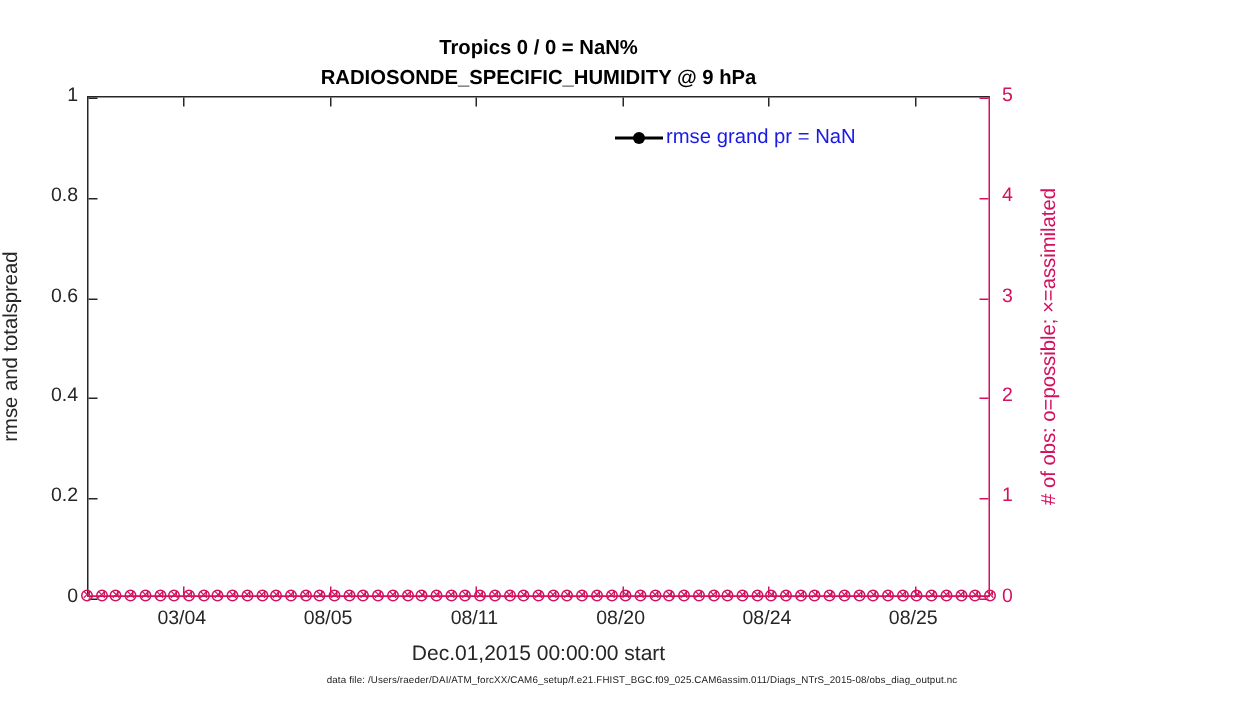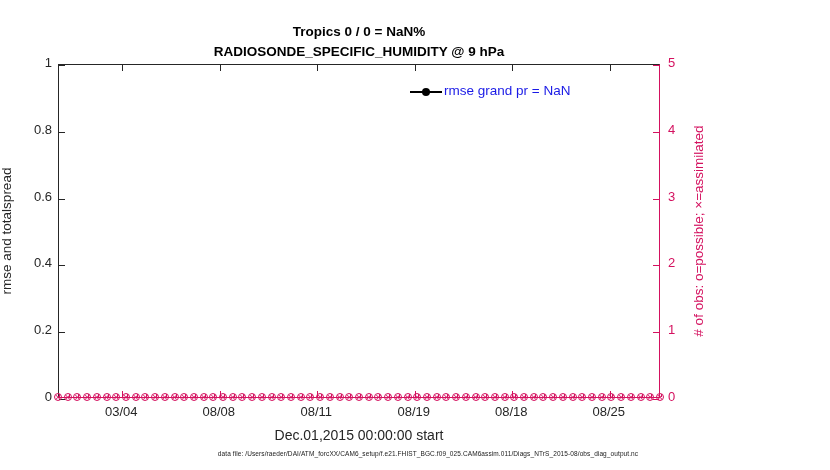--- a/index.html
+++ b/index.html
@@ -364,24 +364,24 @@
   <div id="right-tick-labels">
       <div class="ylabel-right" style="top: 398px; left: 668px;">0</div>
       <div class="ylabel-right" style="top: 331.2px; left: 668px;">1</div>
       <div class="ylabel-right" style="top: 264.4px; left: 668px;">2</div>
       <div class="ylabel-right" style="top: 197.6px; left: 668px;">3</div>
       <div class="ylabel-right" style="top: 130.8px; left: 668px;">4</div>
       <div class="ylabel-right" style="top: 64px; left: 668px;">5</div>
     </div>
   <div id="x-tick-labels">
       <div class="xlabel" style="left: 86.21px;">03/04</div>
-      <div class="xlabel" style="left: 183.734px;">08/08</div>
+      <div class="xlabel" style="left: 183.734px;">08/05</div>
       <div class="xlabel" style="left: 281.258px;">08/11</div>
-      <div class="xlabel" style="left: 378.782px;">08/19</div>
-      <div class="xlabel" style="left: 476.306px;">08/18</div>
+      <div class="xlabel" style="left: 378.782px;">08/20</div>
+      <div class="xlabel" style="left: 476.306px;">08/24</div>
       <div class="xlabel" style="left: 573.83px;">08/25</div>
     </div>
 
   <div id="obs-zero-line"></div>
   <div id="obs-band">
       <div class="obs-o" style="left: -4px; top: 3px;"></div>
       <div class="obs-x" style="left: -4.5px; top: 2.5px;">×</div>
       <div class="obs-o" style="left: 5.70968px; top: 3px;"></div>
       <div class="obs-x" style="left: 5.20968px; top: 2.5px;">×</div>
       <div class="obs-o" style="left: 15.4194px; top: 3px;"></div>

